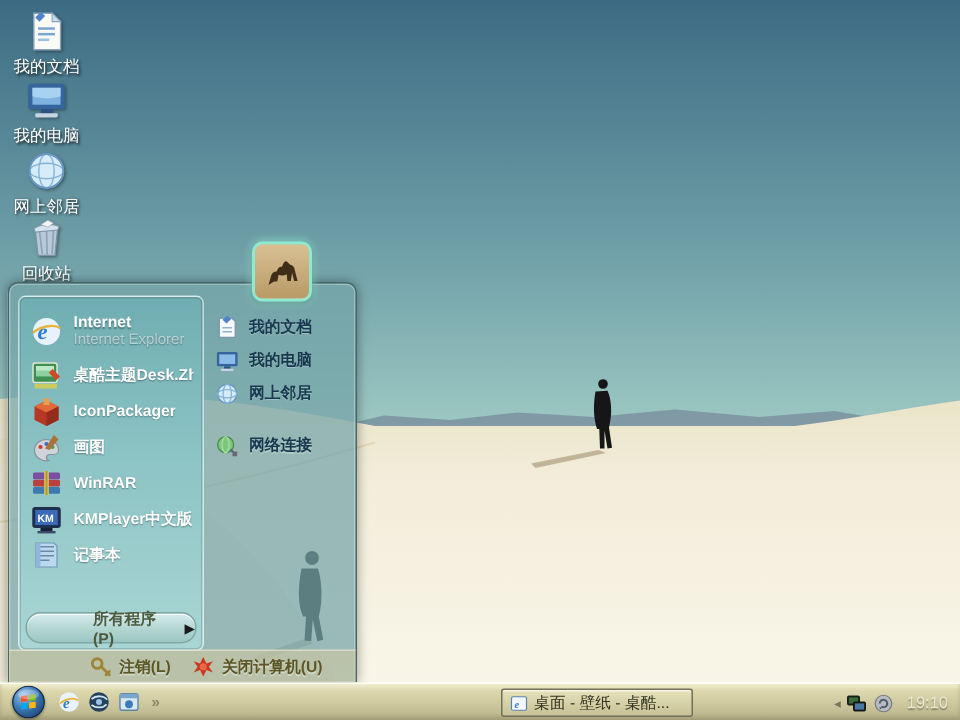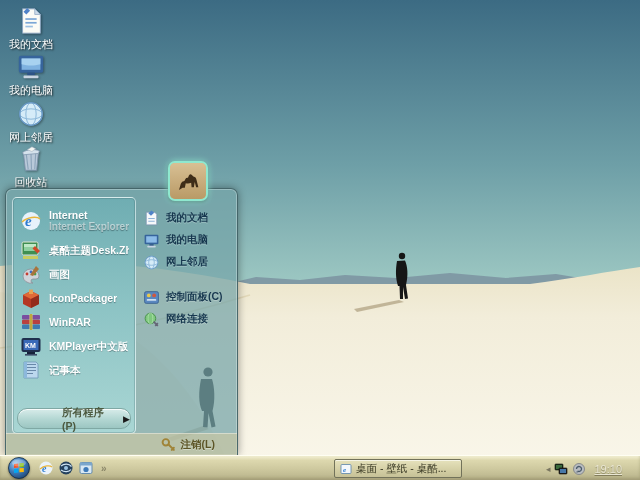--- a/index.html
+++ b/index.html
@@ -30,21 +30,21 @@
   .sm-left { position:absolute; left:6px; top:8px; width:124px; height:237px;
     background:linear-gradient(180deg,#6fadb2 0%, #8cc3c4 45%, #a9d6d4 100%);
     border:1px solid rgba(255,255,255,.55); border-radius:5px;
     box-shadow:inset 0 0 0 1px rgba(60,95,100,.25); padding:6px 4px 28px 4px; }
   .sm-item { display:flex; align-items:center; height:24px; padding:0 2px; cursor:pointer; border-radius:3px; }
   .sm-item.big { height:34px; }
   .ic24 { width:24px; height:24px; flex:0 0 24px; margin-right:6px; }
   .ic24 svg { width:24px; height:24px; display:block; }
   .sm-item-text { font-size:10.5px; font-weight:bold; color:#fff; line-height:1.15;
     text-shadow:0 1px 1px rgba(40,70,75,.55); white-space:nowrap; overflow:hidden; }
-  .sm-item-sub { display:block; font-weight:bold; font-size:10px; color:rgba(255,255,255,.55); }
+  .sm-item-sub { display:block; font-weight:normal; font-size:10px; color:rgba(255,255,255,.55); }
 
   .all-programs { position:absolute; left:4px; right:4px; bottom:4px; height:21px;
     display:flex; align-items:center; justify-content:center; gap:8px; cursor:pointer;
     background:linear-gradient(180deg,#d8ecea 0%, #b2d6d2 55%, #9cc6c2 100%);
     border:1px solid #7fa8a4; border-radius:10px; box-shadow:inset 0 1px 0 rgba(255,255,255,.8);padding-left:44px; }
   .all-programs .ap-label { font-size:10.5px; font-weight:bold; color:#4c5a40; }
   .all-programs .ap-arrow { font-size:9px; color:#1a1a1a; }
 
   .sm-right { position:absolute; left:133px; top:0; width:100px; bottom:22px; padding-top:18px; }
   .smr-group { margin-bottom:13px; }
@@ -77,21 +77,21 @@
     border:1px solid #72725a; border-radius:2px; box-shadow:inset 0 1px 0 rgba(255,255,255,.65);
     display:flex; align-items:center; gap:4px; padding:0 5px; }
   .task-button .tb-text { font-size:10.5px; color:#33331f; white-space:nowrap; overflow:hidden; text-overflow:ellipsis;text-align:right; }
   .ic12 { width:12px; height:12px; flex:0 0 12px; }
   .ic12 svg { width:12px; height:12px; display:block; }
 
   .tray { position:absolute; right:4px; top:0; height:25px; display:flex; align-items:center; gap:4px; }
   .tray-collapse { font-size:9px; color:#7a7660; cursor:pointer; }
   .tray-icon { width:14px; height:14px; cursor:pointer; }
   .tray-icon svg { width:14px; height:14px; display:block; }
-  .tray-clock { font-size:11px; color:#e9e6d2; text-shadow:0 1px 1px rgba(90,85,55,.6); margin-left:4px; margin-right:14px; cursor:default;text-decoration:underline; }
+  .tray-clock { font-size:11px; color:#e9e6d2; text-shadow:0 1px 1px rgba(90,85,55,.6); margin-left:4px; margin-right:4px; cursor:default; }
 </style>
 </head>
 <body>
 
 <div class="desktop">
 
   <svg class="wallpaper" viewBox="0 0 640 480" preserveAspectRatio="none">
     <defs>
       <linearGradient id="sky" x1="0" y1="0" x2="0" y2="1">
         <stop offset="0" stop-color="#3c6b83"></stop>
@@ -209,40 +209,40 @@
               <path d="M16,8 l5,5 -2.5,2.5 -5,-5 z" fill="#d04828"></path>
               <rect x="4" y="18" width="15" height="3" fill="#c8cc60"></rect>
             </svg>
         </span>
         <span class="sm-item-text">桌酷主题Desk.ZhuoKu.Com</span>
       </div>
 
       <div class="sm-item">
         <span class="ic24">
           <svg viewBox="0 0 24 24">
+              <path d="M4,9 L12,5 L20,9 L20,18 L12,22 L4,18 Z" fill="#b43824"></path>
+              <path d="M4,9 L12,13 L20,9 L12,5 Z" fill="#e06a38"></path>
+              <path d="M12,13 L12,22 L20,18 L20,9 Z" fill="#932c1c"></path>
+              <rect x="10" y="3.6" width="4" height="4.4" fill="#e8a050"></rect>
+            </svg>
+        </span>
+        <span class="sm-item-text">IconPackager</span>
+      </div>
+
+      <div class="sm-item">
+        <span class="ic24">
+          <svg viewBox="0 0 24 24">
               <path d="M4,14 a8,7 0 1 1 16,0 a3,3 0 0 1 -3,3 h-3 a2,2 0 0 0 0,4 a8,7 0 0 1 -10,-7 Z" fill="#cfd4da" stroke="#8a9098" stroke-width="0.8"></path>
               <circle cx="8" cy="12" r="1.4" fill="#c83c30"></circle>
               <circle cx="12" cy="10" r="1.4" fill="#3c6cc8"></circle>
               <circle cx="16" cy="12" r="1.4" fill="#48a048"></circle>
               <path d="M17,4 l3,3 -6,7 -3,-1 z" fill="#a8743c"></path>
             </svg>
         </span>
         <span class="sm-item-text">画图</span>
-      </div>
-
-      <div class="sm-item">
-        <span class="ic24">
-          <svg viewBox="0 0 24 24">
-              <path d="M4,9 L12,5 L20,9 L20,18 L12,22 L4,18 Z" fill="#b43824"></path>
-              <path d="M4,9 L12,13 L20,9 L12,5 Z" fill="#e06a38"></path>
-              <path d="M12,13 L12,22 L20,18 L20,9 Z" fill="#932c1c"></path>
-              <rect x="10" y="3.6" width="4" height="4.4" fill="#e8a050"></rect>
-            </svg>
-        </span>
-        <span class="sm-item-text">IconPackager</span>
       </div>
 
       <div class="sm-item">
         <span class="ic24">
           <svg viewBox="0 0 24 24">
               <rect x="3" y="5" width="18" height="4.5" rx="1" fill="#7a4ea0"></rect>
               <rect x="3" y="9.8" width="18" height="4.5" rx="1" fill="#b84040"></rect>
               <rect x="3" y="14.6" width="18" height="4.5" rx="1" fill="#3e7ab0"></rect>
               <rect x="10.5" y="4" width="3" height="16" fill="#e8d060"></rect>
               <rect x="11.3" y="4" width="1.4" height="16" fill="#b09830"></rect>
@@ -313,51 +313,49 @@
               </svg>
           </span>
           <span class="smr-text">网上邻居</span>
         </div>
       </div>
 
       <div class="smr-group">
         <div class="smr-item">
           <span class="ic16">
             <svg viewBox="0 0 16 16">
-                <rect x="1.5" y="2.5" width="13" height="11" rx="1.5" fill="#5a88c0" stroke="#38608e" stroke-width="0.8"></rect>
-                <circle cx="5.5" cy="6" r="1.8" fill="#e8c84c"></circle>
-                <circle cx="10.5" cy="6" r="1.8" fill="#d05840"></circle>
-                <rect x="3.5" y="9.5" width="9" height="1.6" rx="0.8" fill="#cfe0f0"></rect>
-              </svg>
-          </span>
-          <span class="smr-text">控制面板(C)</span>
-        </div>
-        <div class="smr-item">
-          <span class="ic16">
-            <svg viewBox="0 0 16 16">
                 <circle cx="7" cy="7" r="5" fill="#7ec87e" stroke="#48904c" stroke-width="0.9"></circle>
                 <ellipse cx="7" cy="7" rx="2.2" ry="5" fill="none" stroke="#aadfa8" stroke-width="0.8"></ellipse>
                 <path d="M10,10 l4,4 M11.5,14 l2.5,-2.5" stroke="#667" stroke-width="1.6"></path>
               </svg>
           </span>
           <span class="smr-text">网络连接</span>
         </div>
       </div>
 
     </div>
 
     <div class="sm-footer">
       <div class="footer-btn">
         <span class="ic14">
           <svg viewBox="0 0 14 14">
               <circle cx="4.5" cy="5" r="3" fill="none" stroke="#a08438" stroke-width="1.8"></circle>
               <path d="M7,7 l5,5 M10,12 l2,-2" stroke="#a08438" stroke-width="1.8" stroke-linecap="round"></path>
             </svg>
         </span>
         <span class="flabel">注销(L)</span>
+      </div>
+      <div class="footer-btn">
+        <span class="ic14">
+          <svg viewBox="0 0 14 14">
+              <path d="M7,1 L9,5 L13,3.5 L10.5,7 L13,10.5 L9,9 L7,13 L5,9 L1,10.5 L3.5,7 L1,3.5 L5,5 Z" fill="#cc3820"></path>
+              <circle cx="7" cy="7" r="2.2" fill="#e86848"></circle>
+            </svg>
+        </span>
+        <span class="flabel">关闭计算机(U)</span>
       </div>
     </div>
   </div>
 
   <div class="taskbar">
 
     <div class="start-orb">
       <svg viewBox="0 0 22 22">
         <defs>
             <radialGradient id="orb" cx="0.35" cy="0.3" r="0.9">

